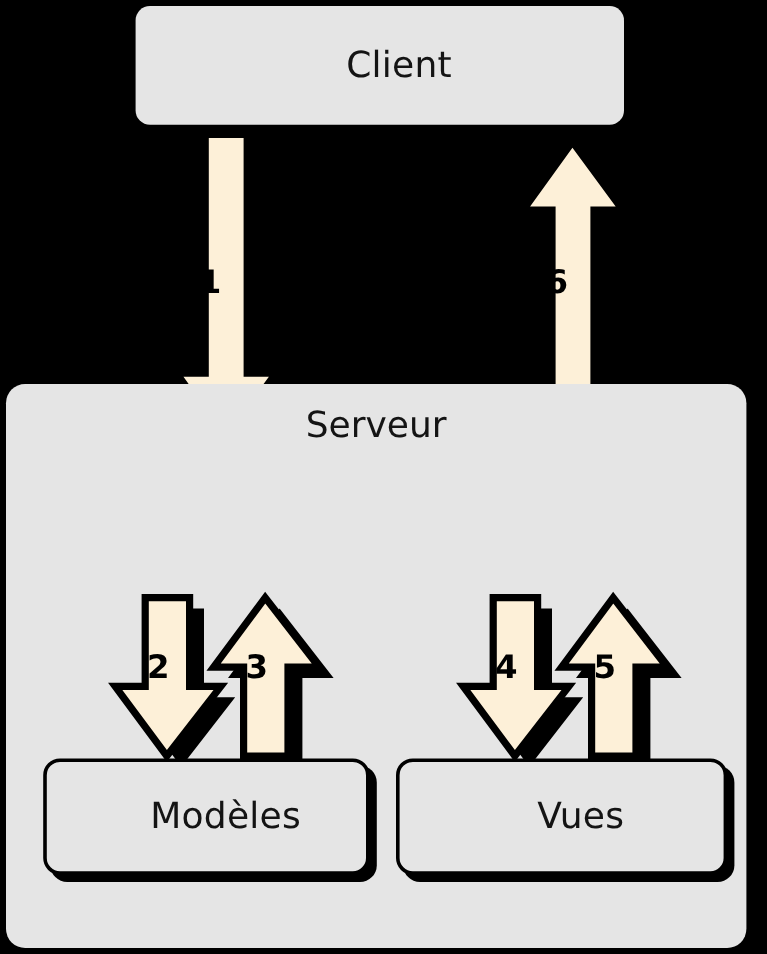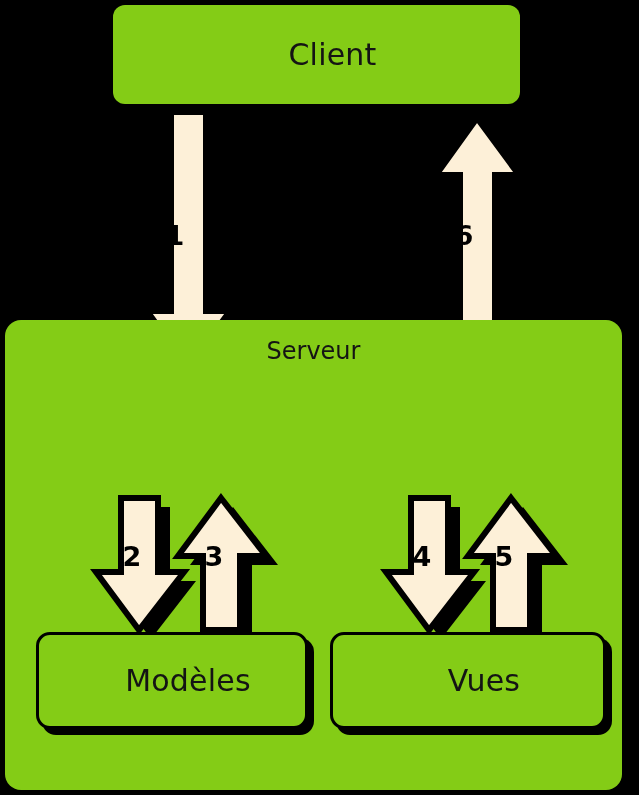--- a/index.html
+++ b/index.html
@@ -13,21 +13,21 @@
     height: 795px;
     background: #000000;
     overflow: hidden;
     font-family: "DejaVu Sans", sans-serif;
   }
 
   
   .box {
     position: absolute;
     box-sizing: border-box;
-    background: #84cc16;
+    background: #e5e5e5;
     display: flex;
     align-items: center;
     justify-content: center;
     color: #111111;
     text-align: center;
     padding-left: 32px;
   }
   .box-label {
     font-size: 30px;
     line-height: 1.1;
@@ -54,21 +54,21 @@
     border-radius: 16px;
     border: none;
     display: block;
   }
   #serveur-label {
     position: absolute;
     left: 0;
     top: 17px;
     width: 100%;
     text-align: center;
-    font-size: 24px;
+    font-size: 30px;
     color: #141414;
   }
 
   
   .inner-box {
     border: 3px solid #000000;
     border-radius: 14px;
     box-shadow: 6px 6px 0 0 #000000;
   }
   #controleur-box {

